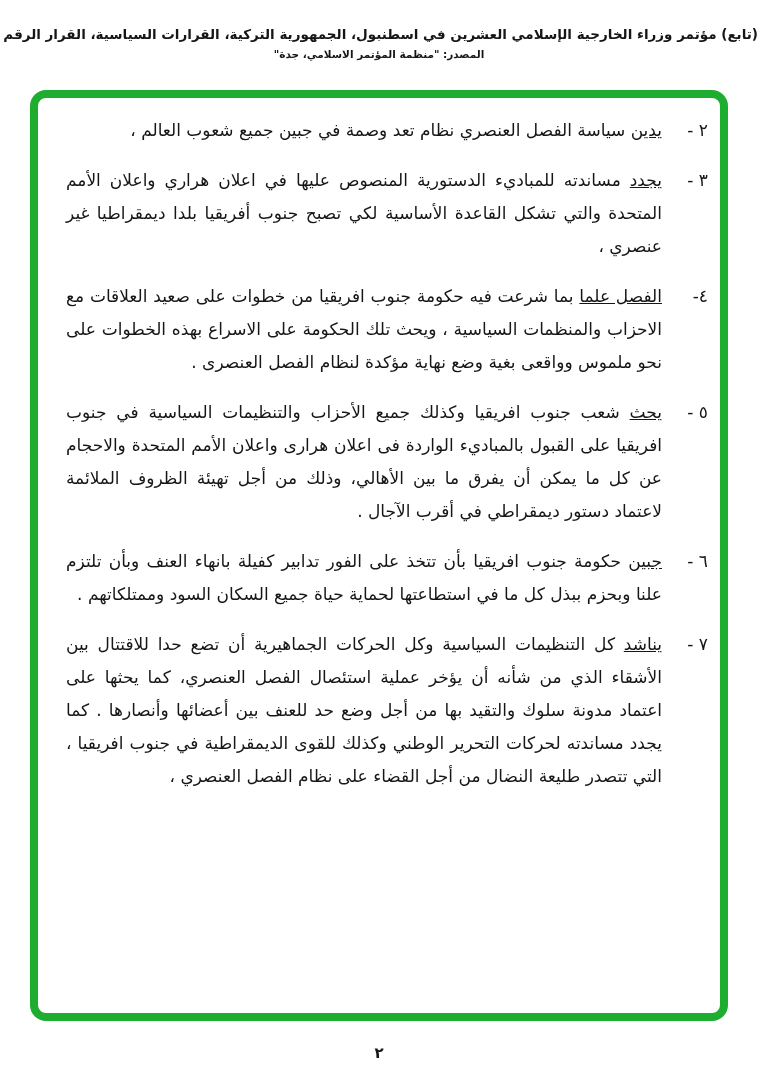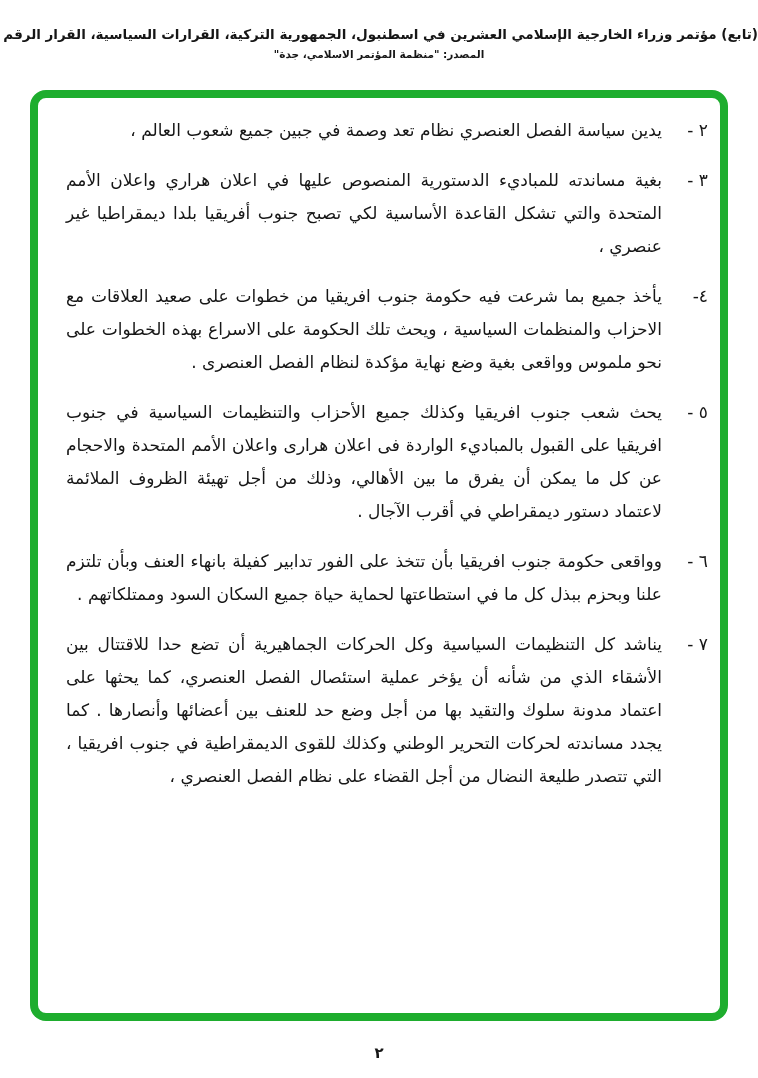--- a/index.html
+++ b/index.html
@@ -52,21 +52,21 @@
     line-height: 33px;
   }
   .item-num {
     flex: 0 0 46px;
     white-space: nowrap;
   }
   .item-text {
     flex: 1;
     text-align: justify;
   }
-  .lead { }
+  .lead { text-decoration: underline; }
   .page-number {
     position: absolute;
     bottom: 16px;
     left: 0;
     right: 0;
     text-align: center;
     font-size: 15px;
     font-weight: bold;
   }
 </style>
@@ -82,36 +82,36 @@
 
   <div class="doc-box">
 
     <div class="item">
       <span class="item-num">٢ -</span>
       <span class="item-text"><span class="lead">يدين</span><span> سياسة الفصل العنصري نظام تعد وصمة في جبين جميع شعوب العالم ،</span></span>
     </div>
 
     <div class="item">
       <span class="item-num">٣ -</span>
-      <span class="item-text"><span class="lead">بغية</span><span> مساندته للمباديء الدستورية المنصوص عليها في اعلان هراري واعلان الأمم المتحدة والتي تشكل القاعدة الأساسية لكي تصبح جنوب أفريقيا بلدا ديمقراطيا غير عنصري ،</span></span>
+      <span class="item-text"><span class="lead">يجدد</span><span> مساندته للمباديء الدستورية المنصوص عليها في اعلان هراري واعلان الأمم المتحدة والتي تشكل القاعدة الأساسية لكي تصبح جنوب أفريقيا بلدا ديمقراطيا غير عنصري ،</span></span>
     </div>
 
     <div class="item">
       <span class="item-num">٤-</span>
-      <span class="item-text"><span class="lead">يأخذ جميع</span><span> بما شرعت فيه حكومة جنوب افريقيا من خطوات على صعيد العلاقات مع الاحزاب والمنظمات السياسية ، ويحث تلك الحكومة على الاسراع بهذه الخطوات على نحو ملموس وواقعى بغية وضع نهاية مؤكدة لنظام الفصل العنصرى .</span></span>
+      <span class="item-text"><span class="lead">الفصل علما</span><span> بما شرعت فيه حكومة جنوب افريقيا من خطوات على صعيد العلاقات مع الاحزاب والمنظمات السياسية ، ويحث تلك الحكومة على الاسراع بهذه الخطوات على نحو ملموس وواقعى بغية وضع نهاية مؤكدة لنظام الفصل العنصرى .</span></span>
     </div>
 
     <div class="item">
       <span class="item-num">٥ -</span>
       <span class="item-text"><span class="lead">يحث</span><span> شعب جنوب افريقيا وكذلك جميع الأحزاب والتنظيمات السياسية في جنوب افريقيا على القبول بالمباديء الواردة فى اعلان هرارى واعلان الأمم المتحدة والاحجام عن كل ما يمكن أن يفرق ما بين الأهالي، وذلك من أجل تهيئة الظروف الملائمة لاعتماد دستور ديمقراطي في أقرب الآجال .</span></span>
     </div>
 
     <div class="item">
       <span class="item-num">٦ -</span>
-      <span class="item-text"><span class="lead">وواقعى</span><span> حكومة جنوب افريقيا بأن تتخذ على الفور تدابير كفيلة بانهاء العنف وبأن تلتزم علنا وبحزم ببذل كل ما في استطاعتها لحماية حياة جميع السكان السود وممتلكاتهم .</span></span>
+      <span class="item-text"><span class="lead">جبين</span><span> حكومة جنوب افريقيا بأن تتخذ على الفور تدابير كفيلة بانهاء العنف وبأن تلتزم علنا وبحزم ببذل كل ما في استطاعتها لحماية حياة جميع السكان السود وممتلكاتهم .</span></span>
     </div>
 
     <div class="item">
       <span class="item-num">٧ -</span>
       <span class="item-text"><span class="lead">يناشد</span><span> كل التنظيمات السياسية وكل الحركات الجماهيرية أن تضع حدا للاقتتال بين الأشقاء الذي من شأنه أن يؤخر عملية استئصال الفصل العنصري، كما يحثها على اعتماد مدونة سلوك والتقيد بها من أجل وضع حد للعنف بين أعضائها وأنصارها . كما يجدد مساندته لحركات التحرير الوطني وكذلك للقوى الديمقراطية في جنوب افريقيا ، التي تتصدر طليعة النضال من أجل القضاء على نظام الفصل العنصري ،</span></span>
     </div>
 
   </div>
 
   <div class="page-number">٢</div>

